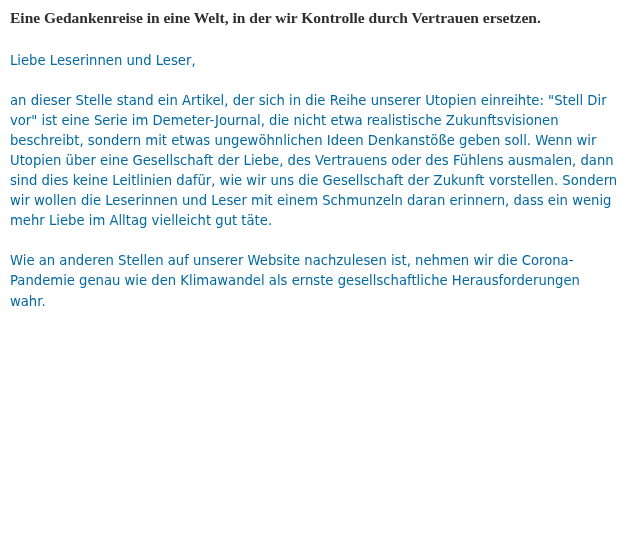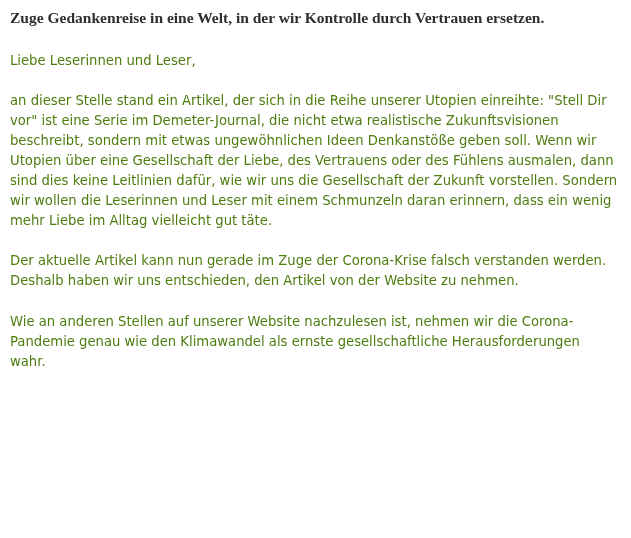--- a/index.html
+++ b/index.html
@@ -24,36 +24,35 @@
     font-weight: bold;
     font-size: 15.5px;
     line-height: 1.35;
     color: #2f2f2f;
     margin: 0 0 22px 0;
   }
   p.body-text {
     font-family: "DejaVu Sans", sans-serif;
     font-size: 13.2px;
     line-height: 1.52;
-    color: #4d7c0f;
+    color: #0369a1;
     margin: 0 0 20px 0;
   }
   p.body-text:last-child {
     margin-bottom: 4px;
   }
 </style>
 </head>
 <body>
 
 <div class="page">
 
-  <p class="lede">Zuge Gedankenreise in eine Welt, in der wir Kontrolle durch Vertrauen ersetzen.</p>
+  <p class="lede">Eine Gedankenreise in eine Welt, in der wir Kontrolle durch Vertrauen ersetzen.</p>
 
   <p class="body-text">Liebe Leserinnen und Leser,</p>
 
   <p class="body-text">an dieser Stelle stand ein Artikel, der sich in die Reihe unserer Utopien einreihte: "Stell Dir vor" ist eine Serie im Demeter-Journal, die nicht etwa realistische Zukunftsvisionen beschreibt, sondern mit etwas ungewöhnlichen Ideen Denkanstöße geben soll. Wenn wir Utopien über eine Gesellschaft der Liebe, des Vertrauens oder des Fühlens ausmalen, dann sind dies keine Leitlinien dafür, wie wir uns die Gesellschaft der Zukunft vorstellen. Sondern wir wollen die Leserinnen und Leser mit einem Schmunzeln daran erinnern, dass ein wenig mehr Liebe im Alltag vielleicht gut täte.</p>
 
-  <p class="body-text">Der aktuelle Artikel kann nun gerade im Zuge der Corona-Krise falsch verstanden werden. Deshalb haben wir uns entschieden, den Artikel von der Website zu nehmen.</p>
 
 
   <p class="body-text">Wie an anderen Stellen auf unserer Website nachzulesen ist, nehmen wir die Corona-Pandemie genau wie den Klimawandel als ernste gesellschaftliche Herausforderungen wahr.</p>
 
 </div>
 
 </body></html>

